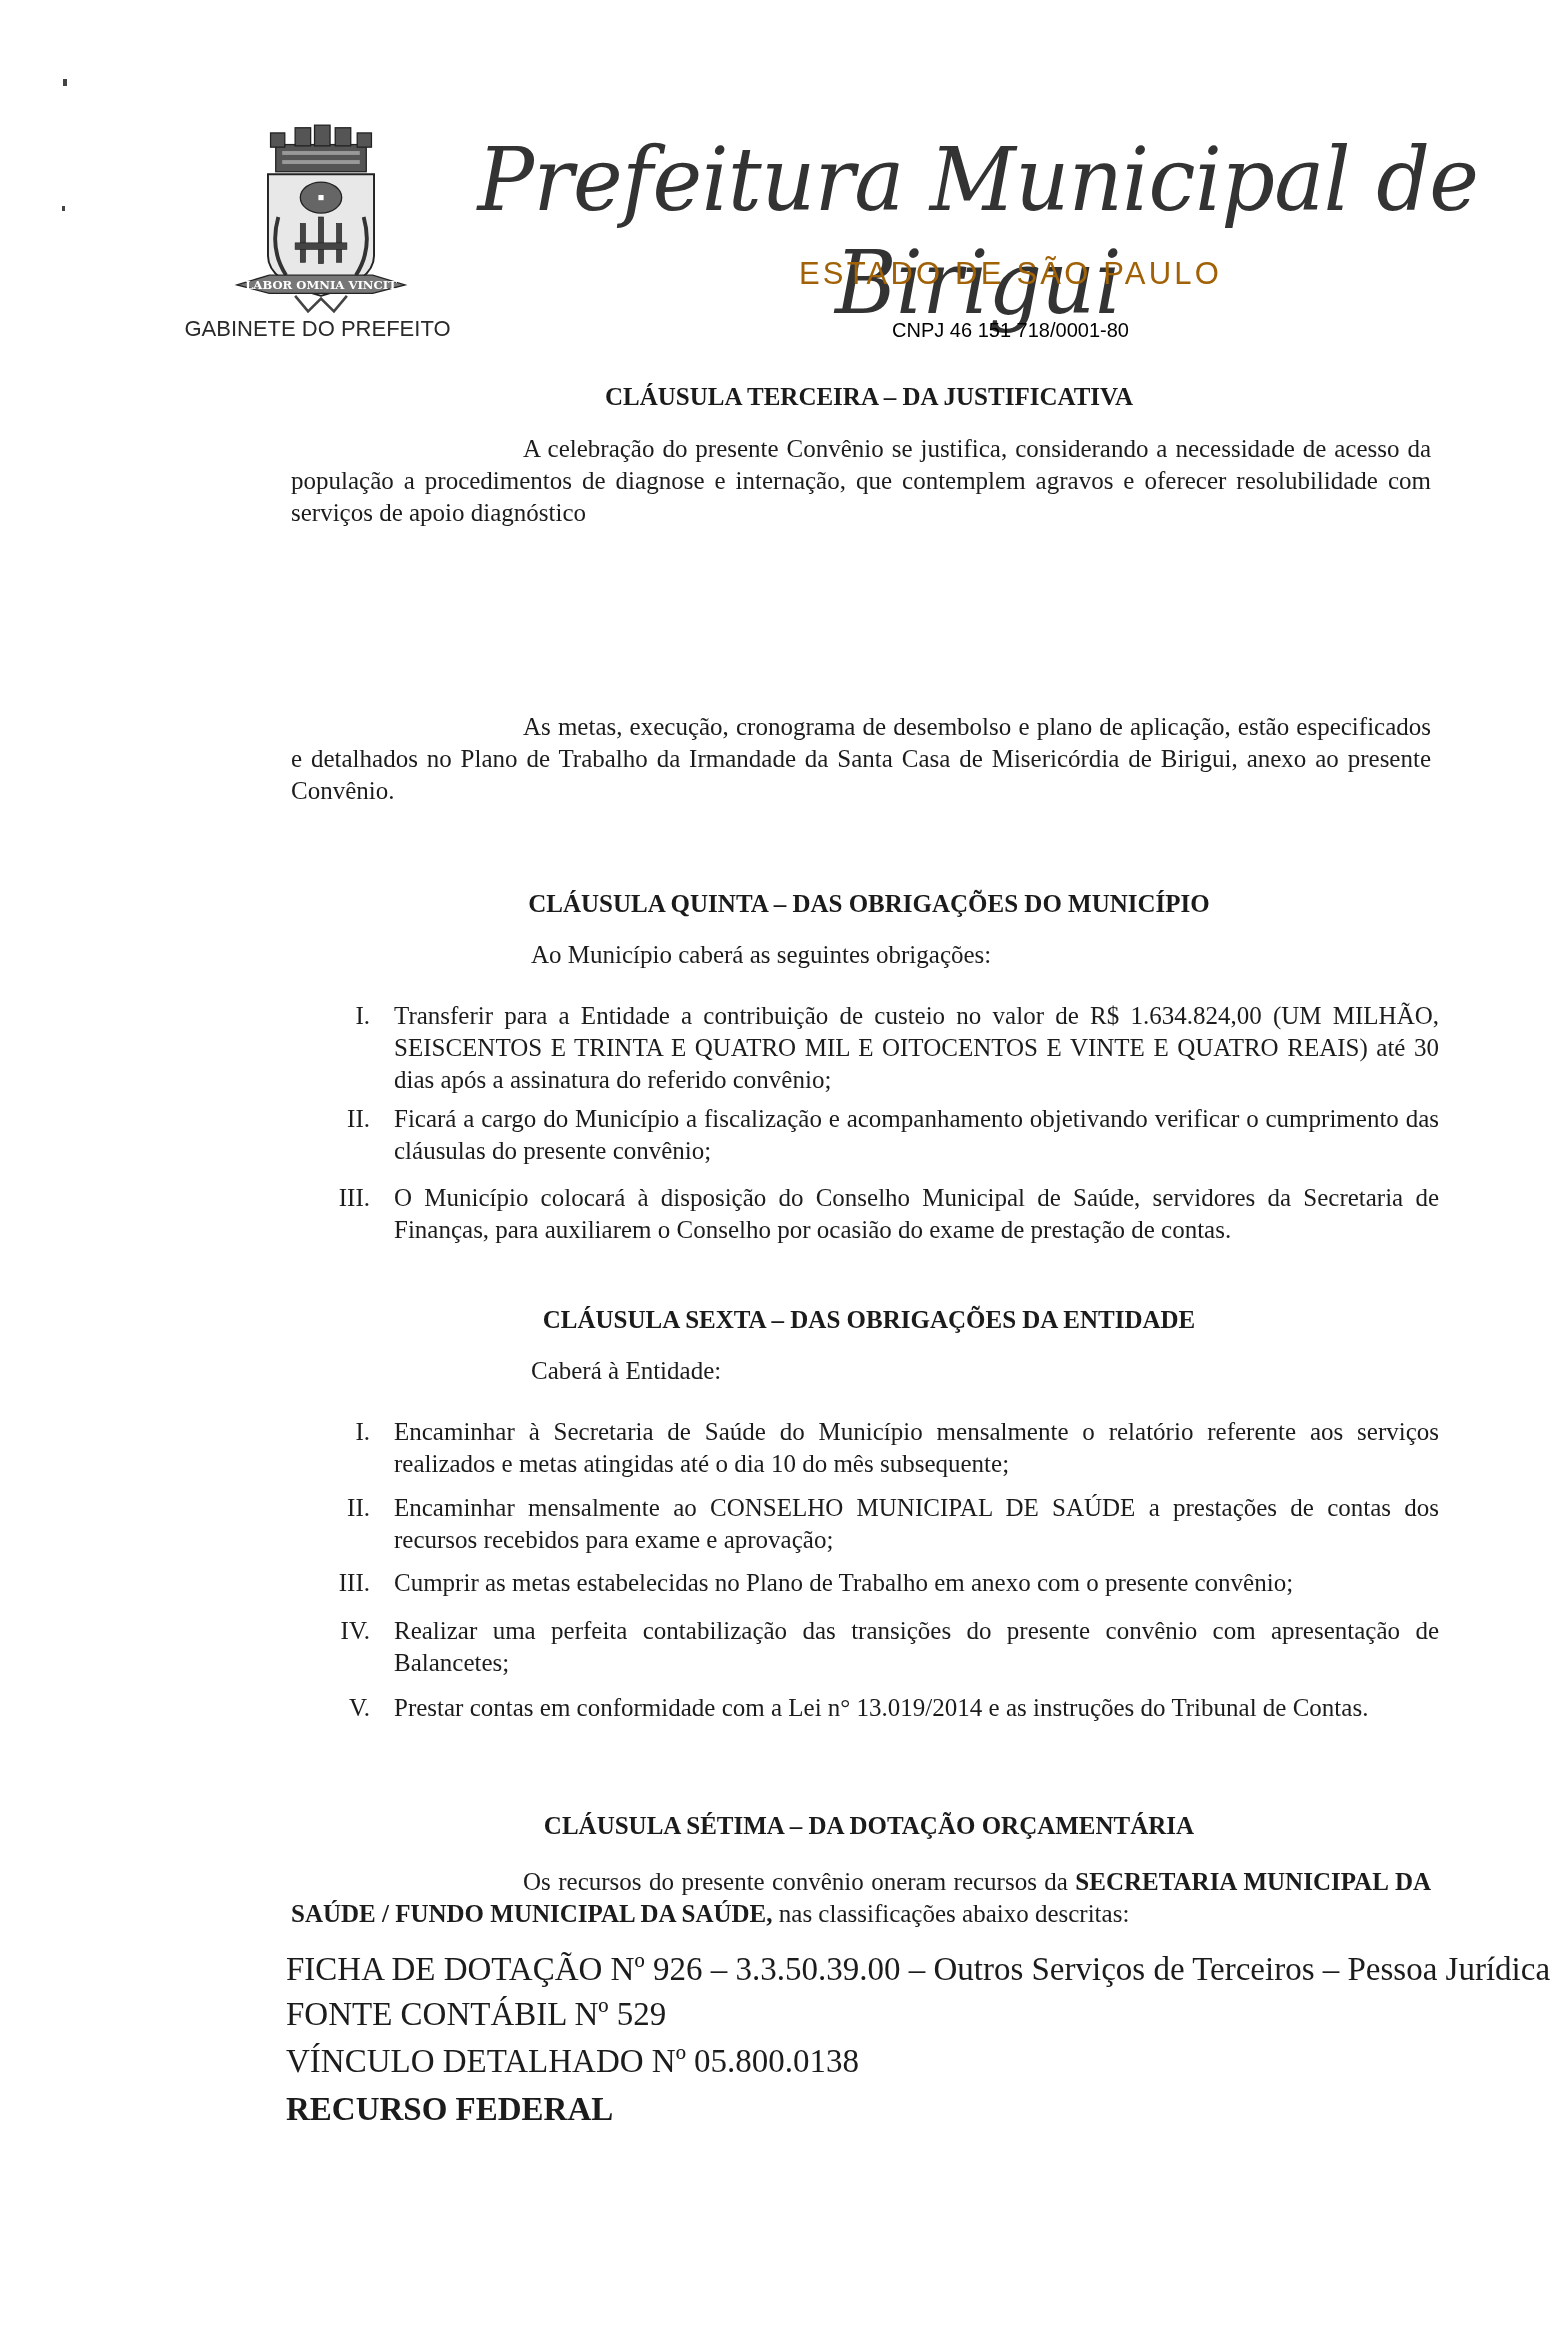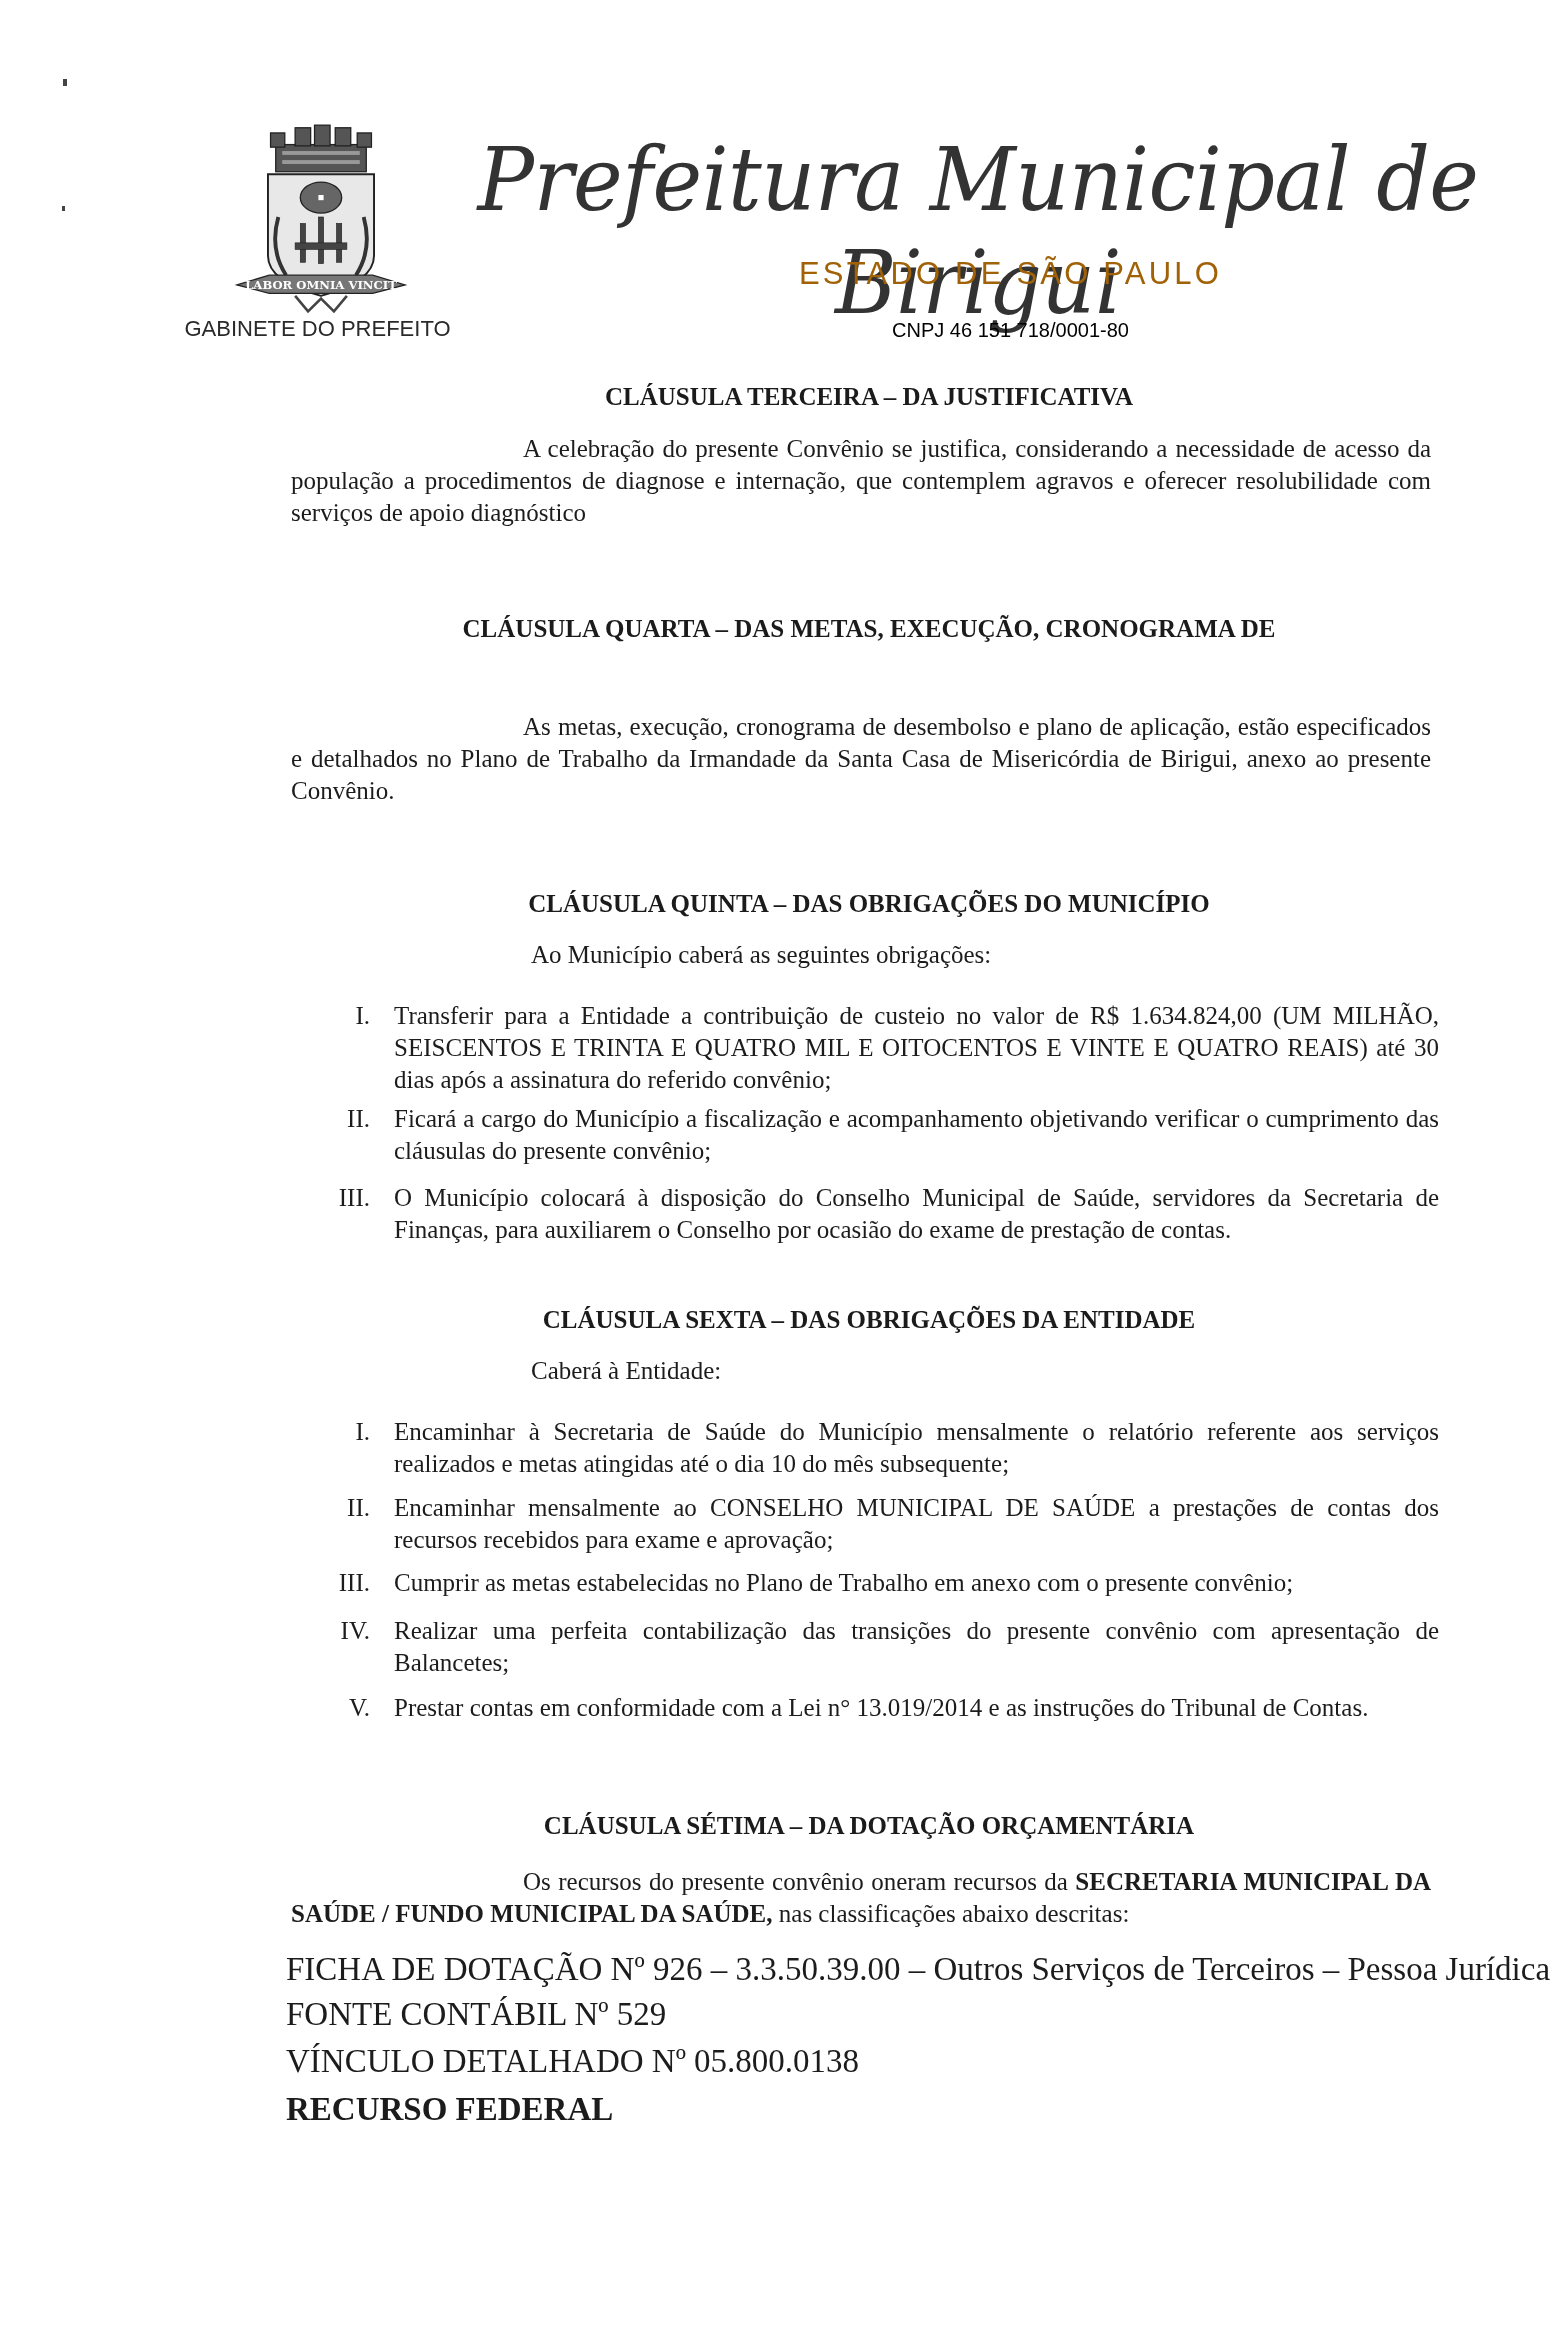--- a/index.html
+++ b/index.html
@@ -68,21 +68,20 @@
 
 <div class="abs gabinete">GABINETE DO PREFEITO</div>
 <div class="abs title">Prefeitura Municipal de Birigui</div>
 <div class="abs estado">ESTADO DE SÃO PAULO</div>
 <div class="abs cnpj">CNPJ 46 151 718/0001-80</div>
 
 <div class="abs heading" style="top:381px;">CLÁUSULA TERCEIRA – DA JUSTIFICATIVA</div>
 <div class="abs para" style="top:433px;"><span class="indent"></span><span>A celebração do presente Convênio se justifica, considerando a necessidade de acesso da população a procedimentos de diagnose e internação, que contemplem agravos e oferecer resolubilidade com serviços de apoio diagnóstico</span></div>
 
 <div class="abs heading" style="top:613px;">
-  <div>CLÁUSULA QUARTA – DAS METAS, EXECUÇÃO, CRONOGRAMA DE</div>
 </div>
 <div class="abs para" style="top:711px;"><span class="indent"></span><span>As metas, execução, cronograma de desembolso e plano de aplicação, estão especificados e detalhados no Plano de Trabalho da Irmandade da Santa Casa de Misericórdia de Birigui, anexo ao presente Convênio.</span></div>
 
 <div class="abs heading" style="top:888px;">CLÁUSULA QUINTA – DAS OBRIGAÇÕES DO MUNICÍPIO</div>
 <div class="abs intro" style="top:939px;">Ao Município caberá as seguintes obrigações:</div>
 
 <div class="abs item" style="top:1000px;">
   <span class="num">I.</span>
   <span class="txt">Transferir para a Entidade a contribuição de custeio no valor de R$ 1.634.824,00 (UM MILHÃO, SEISCENTOS E TRINTA E QUATRO MIL E OITOCENTOS E VINTE E QUATRO REAIS) até 30 dias após a assinatura do referido convênio;</span>
 </div>

